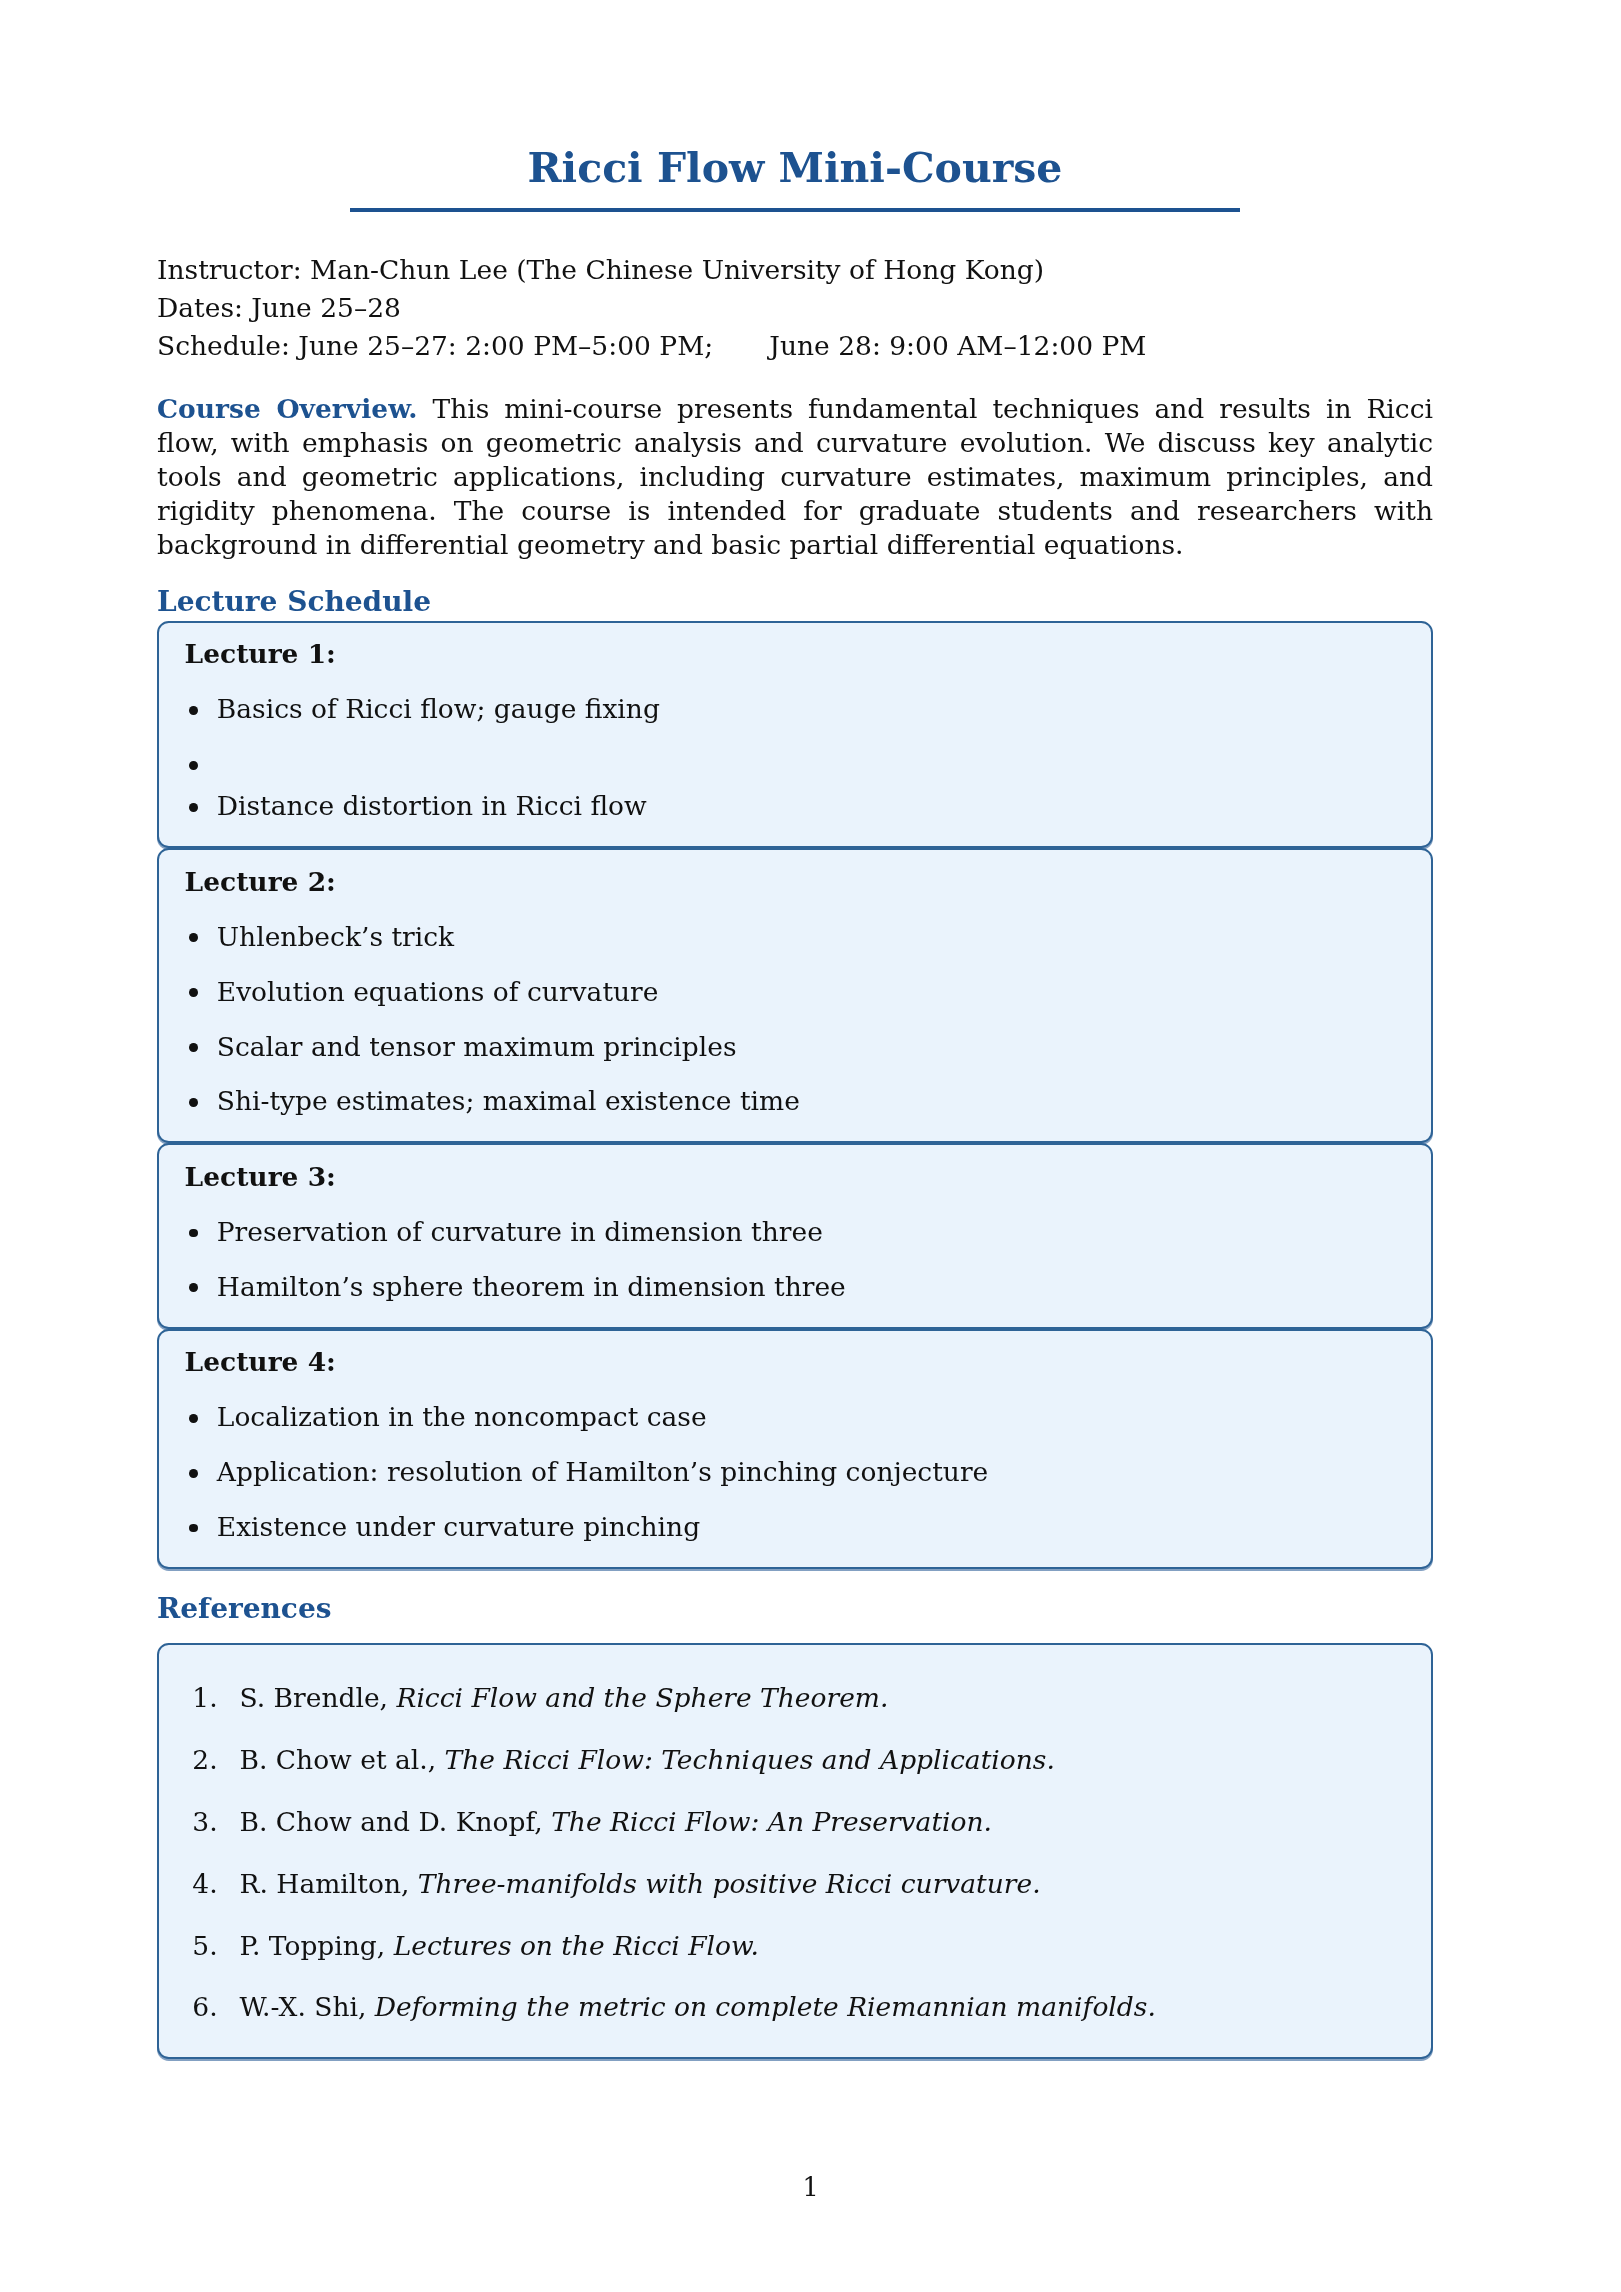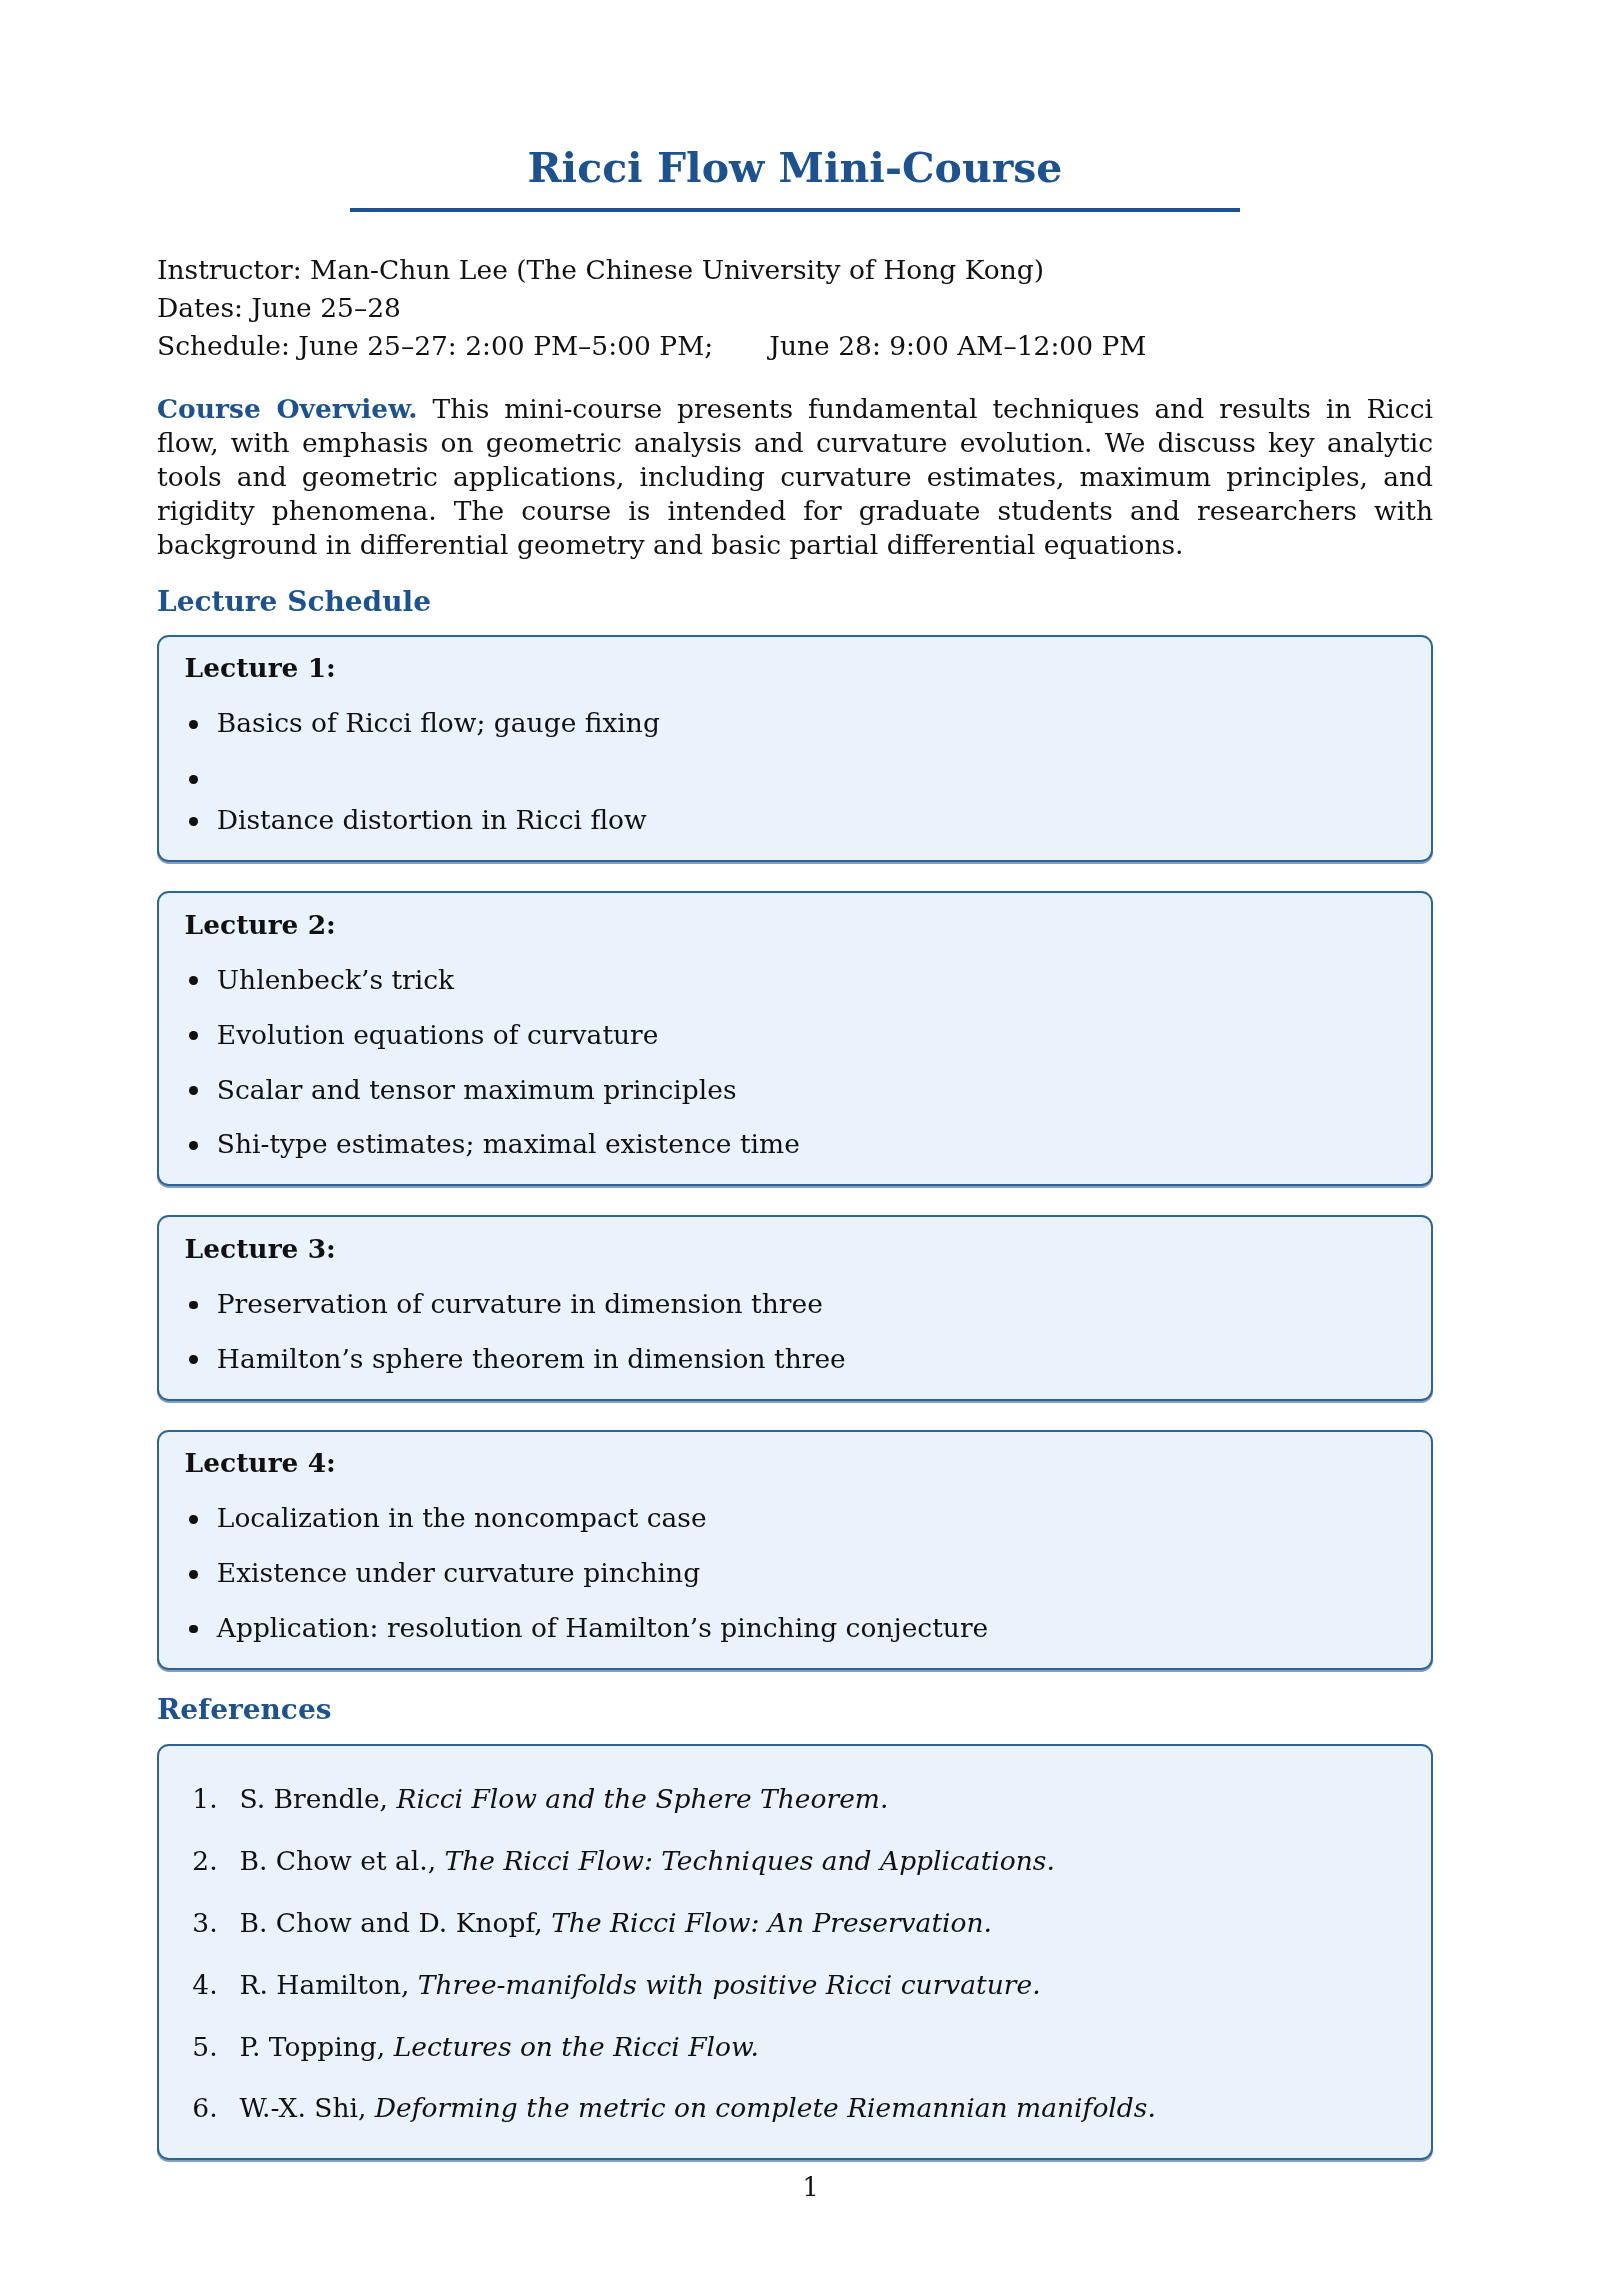--- a/index.html
+++ b/index.html
@@ -22,21 +22,21 @@
   }
   .title-rule{width:890px;height:3.9px;background:var(--accent);margin:15.7px auto 0;}
   .meta{margin-top:39px;line-height:38px;}
   .meta .label{font-weight:normal;}
   .sched-part2{margin-left:1.8em;}
   .overview{margin-top:27.4px;text-align:justify;line-height:34px;}
   .overview .label{font-weight:bold;color:var(--accent);}
   .section-heading{
     margin-top:23px;font-size:28px;font-weight:bold;color:var(--accent);line-height:1.2;
   }
-  .boxes{margin-top:16px;display:flex;flex-direction:column;gap:29px;}
+  .boxes{margin-top:2px;display:flex;flex-direction:column;}
   .lecture-box{
     background:var(--box-fill);
     border:2.9px solid var(--box-border);
     border-radius:11.8px;
     padding:13.7px 29px 21.6px 25.5px;
     box-shadow:0 2px 0 rgba(29,82,144,0.55);
   }
   .box-title{font-weight:bold;}
   .bullet-row{display:flex;align-items:flex-start;margin-top:18.6px;}
   .dot{flex:none;width:8.8px;height:8.8px;border-radius:50%;background:var(--ink);margin:14.7px 18.6px 0 4.9px;}
@@ -138,25 +138,25 @@
     </div>
 
     <div class="lecture-box">
       <div class="box-title">Lecture 4:</div>
       <div class="bullet-row">
         <span class="dot"></span>
         <span>Localization in the noncompact case</span>
       </div>
       <div class="bullet-row">
         <span class="dot"></span>
-        <span>Existence under curvature pinching</span>
+        <span>Application: resolution of Hamilton’s pinching conjecture</span>
       </div>
       <div class="bullet-row">
         <span class="dot"></span>
-        <span>Application: resolution of Hamilton’s pinching conjecture</span>
+        <span>Existence under curvature pinching</span>
       </div>
     </div>
 
   </div>
 
   <h2 class="section-heading">References</h2>
 
   <div class="refs-box">
     <div class="ref-row">
       <span class="ref-num">1.</span>

